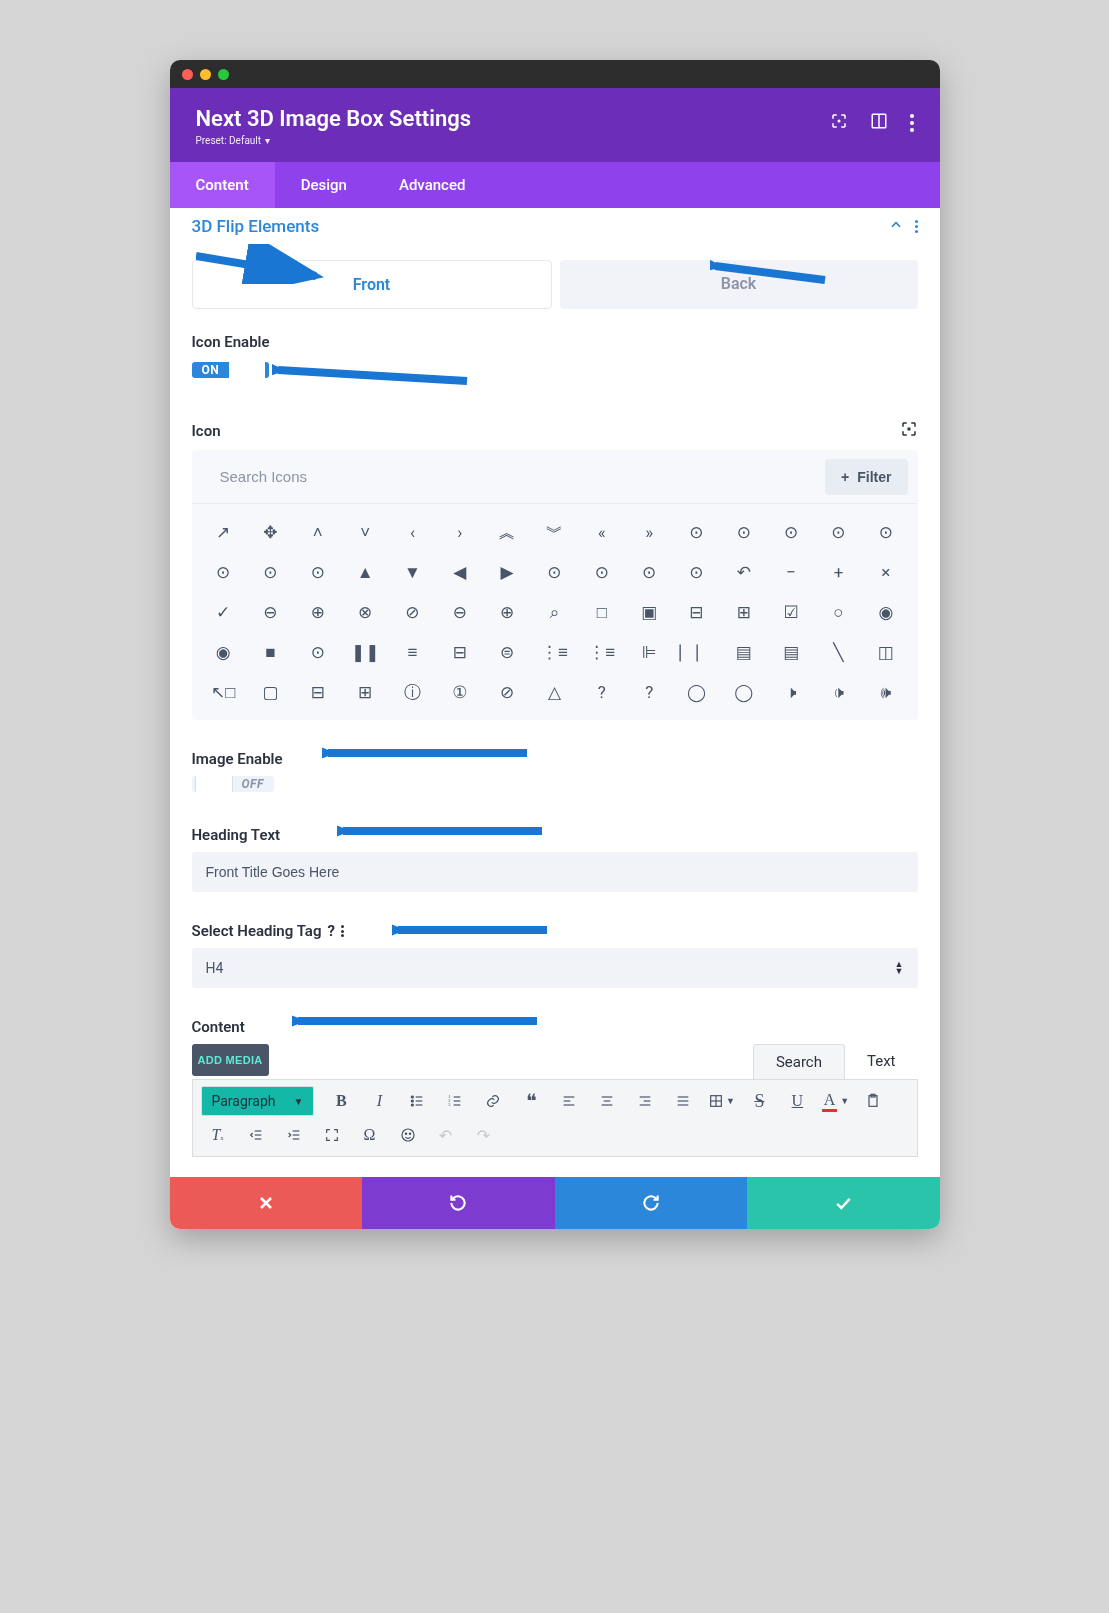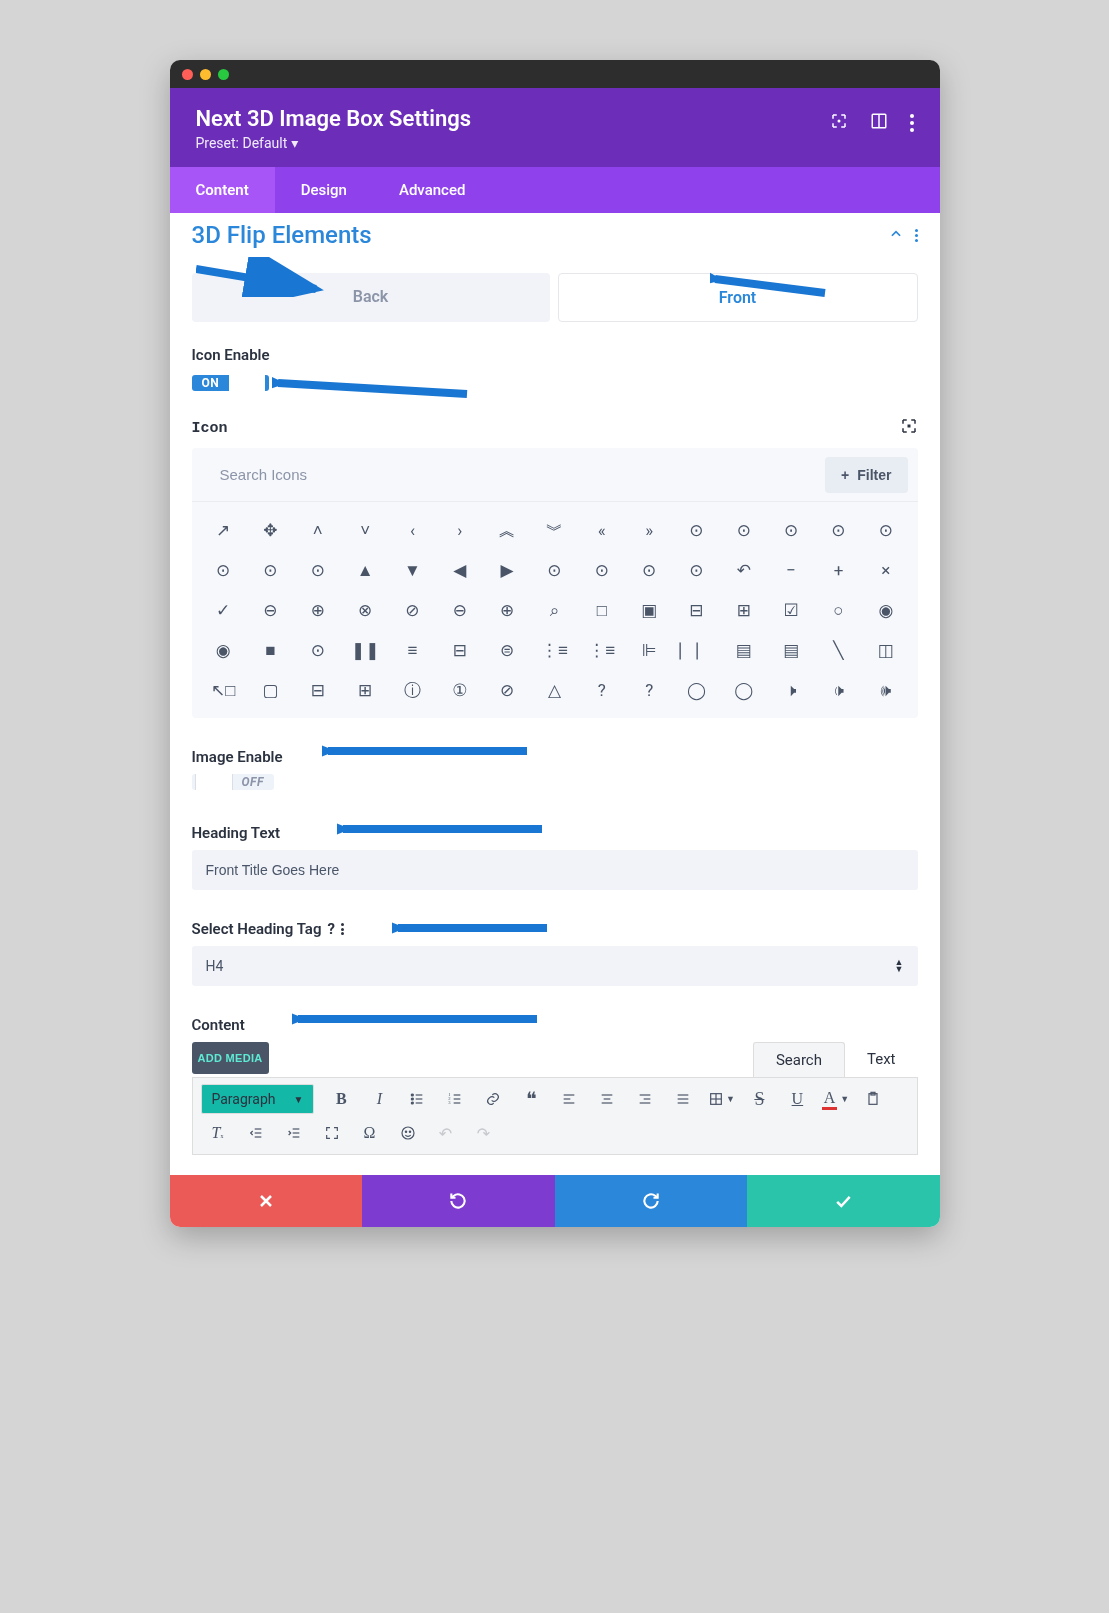--- a/index.html
+++ b/index.html
@@ -32,41 +32,41 @@
 
 .hdr {
   background: #6c2eb9;
   padding: 18px 26px 16px;
   color: #fff;
   display: flex;
   justify-content: space-between;
   align-items: flex-start;
 }
 .hdr-title { font-size: 22px; font-weight: 600; }
-.hdr-preset { font-size: 14px; opacity: .9; margin-top: 4px; display:flex; align-items:center; gap:4px;}
+.hdr-preset { font-size: 10px; opacity: .9; margin-top: 4px; display:flex; align-items:center; gap:4px;}
 .hdr-icons { display:flex; gap:22px; align-items:center; padding-top:6px;}
 .hdr-icons svg { width:18px; height:18px; fill:none; stroke:#fff; stroke-width:2;}
 .tabs {
   background: #8f42ec;
   display: flex;
 }
 .tab {
   padding: 14px 26px;
   color: #fff;
   font-size: 15px;
   cursor: pointer;
   font-weight: 500;
 }
 .tab.active { background: #a855f7; font-weight: 600; }
 
 .section-head {
   display:flex; justify-content:space-between; align-items:center;
   padding: 8px 22px 6px;
 }
-.section-title { color:#2b87da; font-size:24px; font-weight:500; }
+.section-title { color:#2b87da; font-size:17px; font-weight:500; }
 .section-actions { display:flex; gap:12px; align-items:center; }
 .chev-up { width:14px; height:14px; }
 .vdots { display:flex; flex-direction:column; gap:2px;}
 .vdots span { width:3px;height:3px;background:#2b87da;border-radius:50%;}
 
 .body { padding: 8px 22px 20px; position:relative; }
 
 .subtabs { display:flex; gap:8px; margin: 10px 0 24px; }
 .subtab {
   flex:1; text-align:center; padding:14px 0; border-radius:4px;
@@ -78,21 +78,21 @@
 .label { font-size:15px; font-weight:600; color:#2b3240; margin: 8px 0 8px; display:flex; align-items:center; gap:6px;}
 
 .toggle { display:inline-flex; align-items:center; border-radius:3px; overflow:hidden; height:16px; }
 .toggle.on { background:#2b87da; padding:0 4px 0 10px;}
 .toggle.on .txt { color:#fff; font-size:12px; font-weight:700; letter-spacing:.5px;}
 .toggle.on .knob { width:36px; height:24px; background:#fff; border-radius:3px; margin-left:10px; }
 .toggle.off { background:#eef2f9; padding:0 10px 0 4px;font-style:italic;}
 .toggle.off .knob { width:36px; height:24px; background:#fff; border-radius:3px; margin-right:10px; box-shadow:0 0 0 1px rgba(0,0,0,.08);}
 .toggle.off .txt { color:#8c94a8; font-size:12px; font-weight:700; letter-spacing:.5px;}
 
-.icon-hdr { display:flex; justify-content:space-between; align-items:center; margin-top:26px;font-family:Liberation Mono, monospace;}
+.icon-hdr { display:flex; justify-content:space-between; align-items:center; margin-top:42px;}
 .fs-icon svg { width:18px; height:18px; stroke:#2b3240; stroke-width:2; fill:none;}
 
 .icon-picker { background:#f6f8fb; border-radius:4px; margin-top:8px; padding-bottom:8px;}
 .search-row { display:flex; align-items:center; padding:8px 10px 8px 8px; gap:0;}
 .search-row input {
   flex:1; border:none; background:transparent; padding:10px 20px; font-size:15px; color:#333; outline:none;
 }
 .search-row input::placeholder { color:#8c94a8; }
 .filter-btn {
   background:#e8ecf3; border:none; color:#4a5568; padding:10px 16px; border-radius:4px;
@@ -220,22 +220,22 @@
           <span></span>
           <span></span>
           <span></span>
         </span>
     </div>
   </div>
 
   <div class="body">
 
     <div class="subtabs">
+      <div class="subtab active">Front</div>
       <div class="subtab inactive">Back</div>
-      <div class="subtab active">Front</div>
     </div>
 
     
     <div class="arrow" style="left:26px; top:2px;">
       <svg width="130" height="40">
           <defs>
             <marker id="ah1" markerWidth="10" markerHeight="8" refX="9" refY="4" orient="auto">
               <polygon points="0 0, 10 4, 0 8" fill="#1976d2"></polygon>
             </marker>
           </defs>

